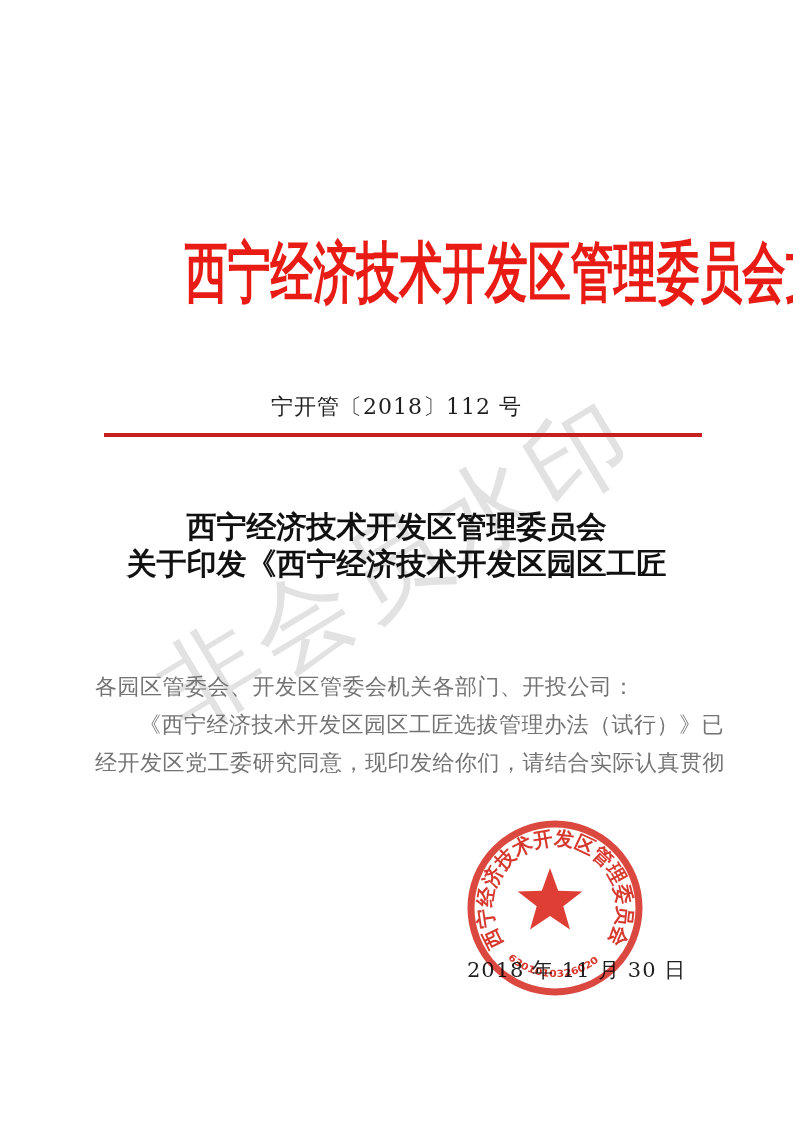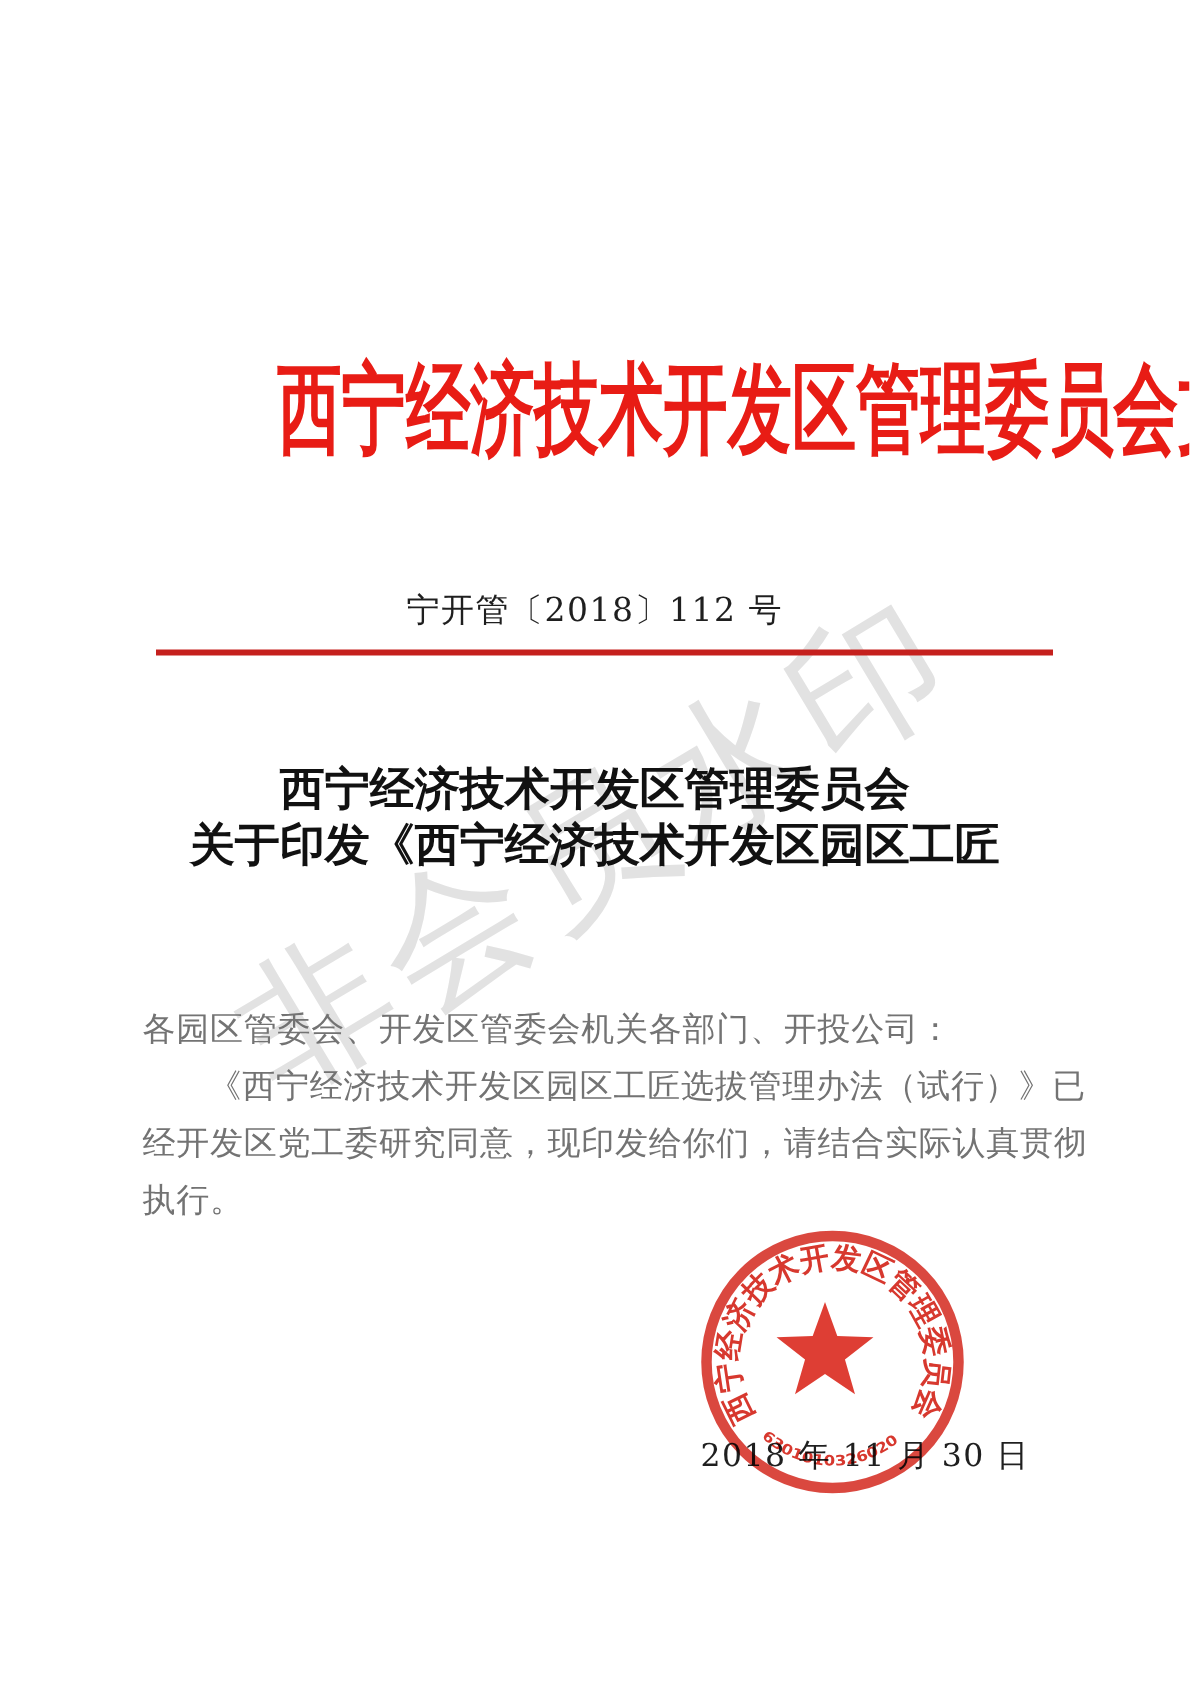--- a/index.html
+++ b/index.html
@@ -92,21 +92,20 @@
 
   <div class="notice-title">
     <div>西宁经济技术开发区管理委员会</div>
     <div>关于印发《西宁经济技术开发区园区工匠</div>
   </div>
 
   <div class="body-block">
     <div class="body-line">各园区管委会、开发区管委会机关各部门、开投公司：</div>
     <div class="body-line indent">《西宁经济技术开发区园区工匠选拔管理办法（试行）》已</div>
     <div class="body-line">经开发区党工委研究同意，现印发给你们，请结合实际认真贯彻</div>
-    <div class="body-line">执行。</div>
   </div>
 
   <div class="issue-date">2018 年 11 月 30 日</div>
 
   <svg class="seal" viewBox="0 0 180 180" width="180" height="180" xmlns="http://www.w3.org/2000/svg">
     <defs>
       <path id="sealTopArc" d="M 38.4 126.2 A 63 63 0 1 1 141.6 126.2" fill="none"></path>
       <path id="sealBottomArc" d="M 41.2 138.8 A 69 69 0 0 0 138.8 138.8" fill="none"></path>
     </defs>
     <circle cx="90" cy="90" r="84" fill="none" stroke="#d4281e" stroke-width="7" stroke-opacity="0.92"></circle>

